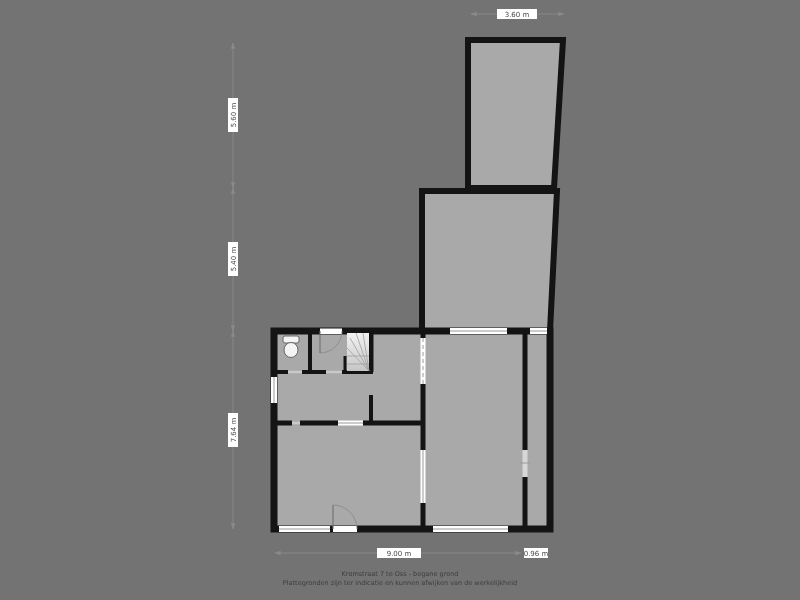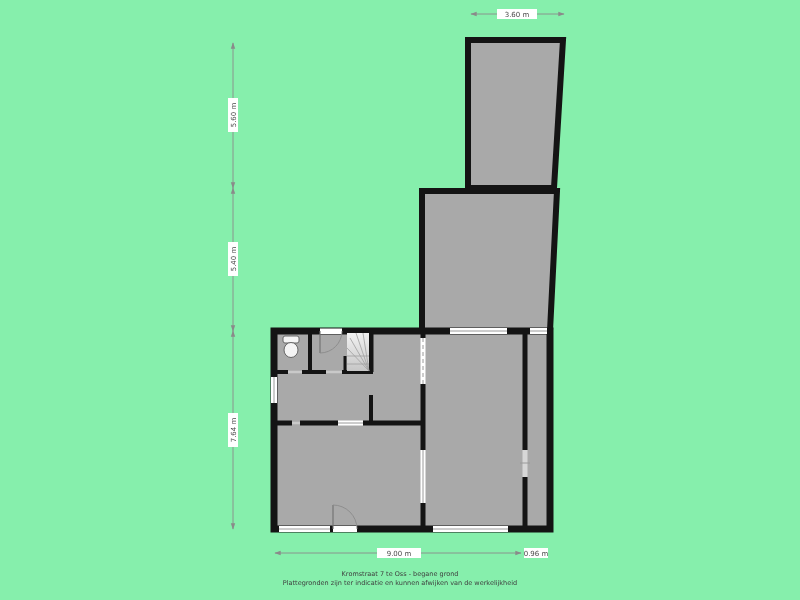--- a/index.html
+++ b/index.html
@@ -1,16 +1,16 @@
 <!DOCTYPE html>
 <html><head>
 <meta charset="utf-8">
 <style>
   html,body{margin:0;padding:0;background:#ffffff;}
-  .stage{position:relative;width:800px;height:600px;background:#86efac;overflow:hidden;
+  .stage{position:relative;width:800px;height:600px;background:#737373;overflow:hidden;
          font-family:"DejaVu Sans", sans-serif;}
   svg{display:block;}
   .room{fill:#a9a9a9;stroke:#141414;stroke-linejoin:miter;}
   .wall{stroke:#141414;stroke-linecap:butt;fill:none;}
   .threshold{stroke:#c9c9c9;stroke-width:2.5;fill:none;}
   .win-frame{fill:#ffffff;}
   .win-line{stroke:#9a9a9a;stroke-width:1;fill:none;}
   .win-dash{stroke:#9a9a9a;stroke-width:1;fill:none;stroke-dasharray:4 3;}
   .opening{fill:#d7d7d7;}
   .door-leaf{stroke:#6f6f6f;stroke-width:1.1;fill:none;}

